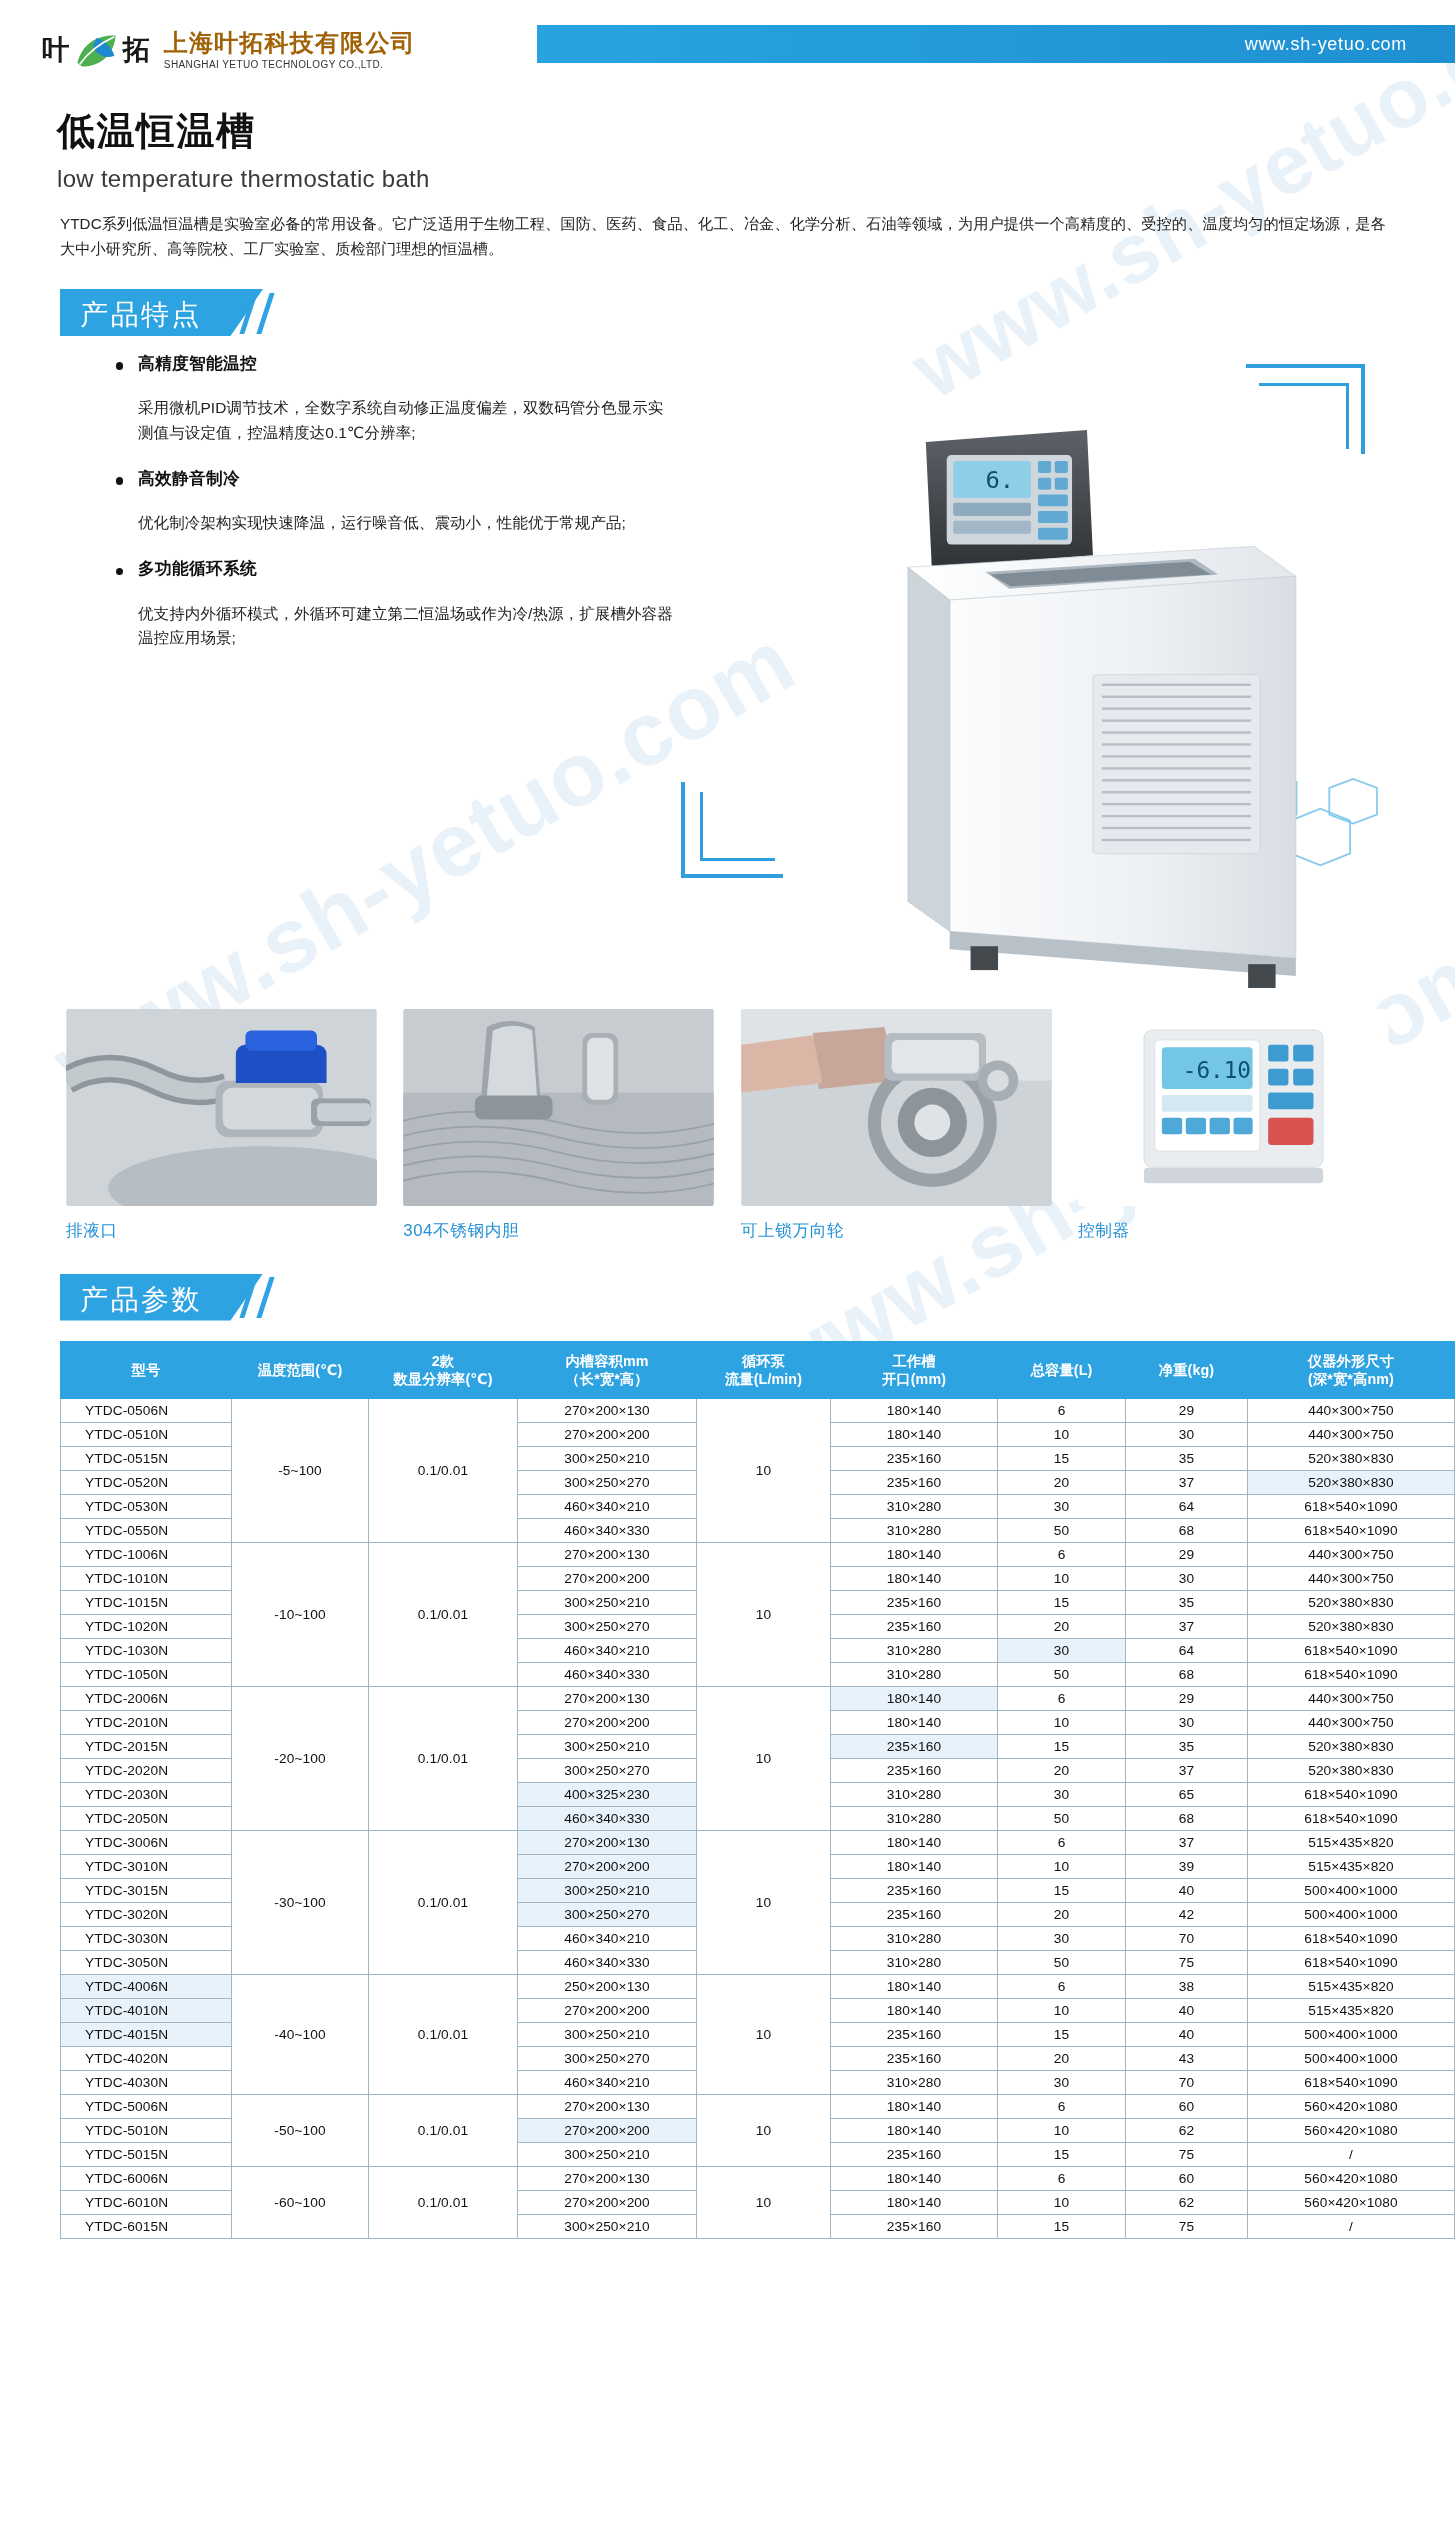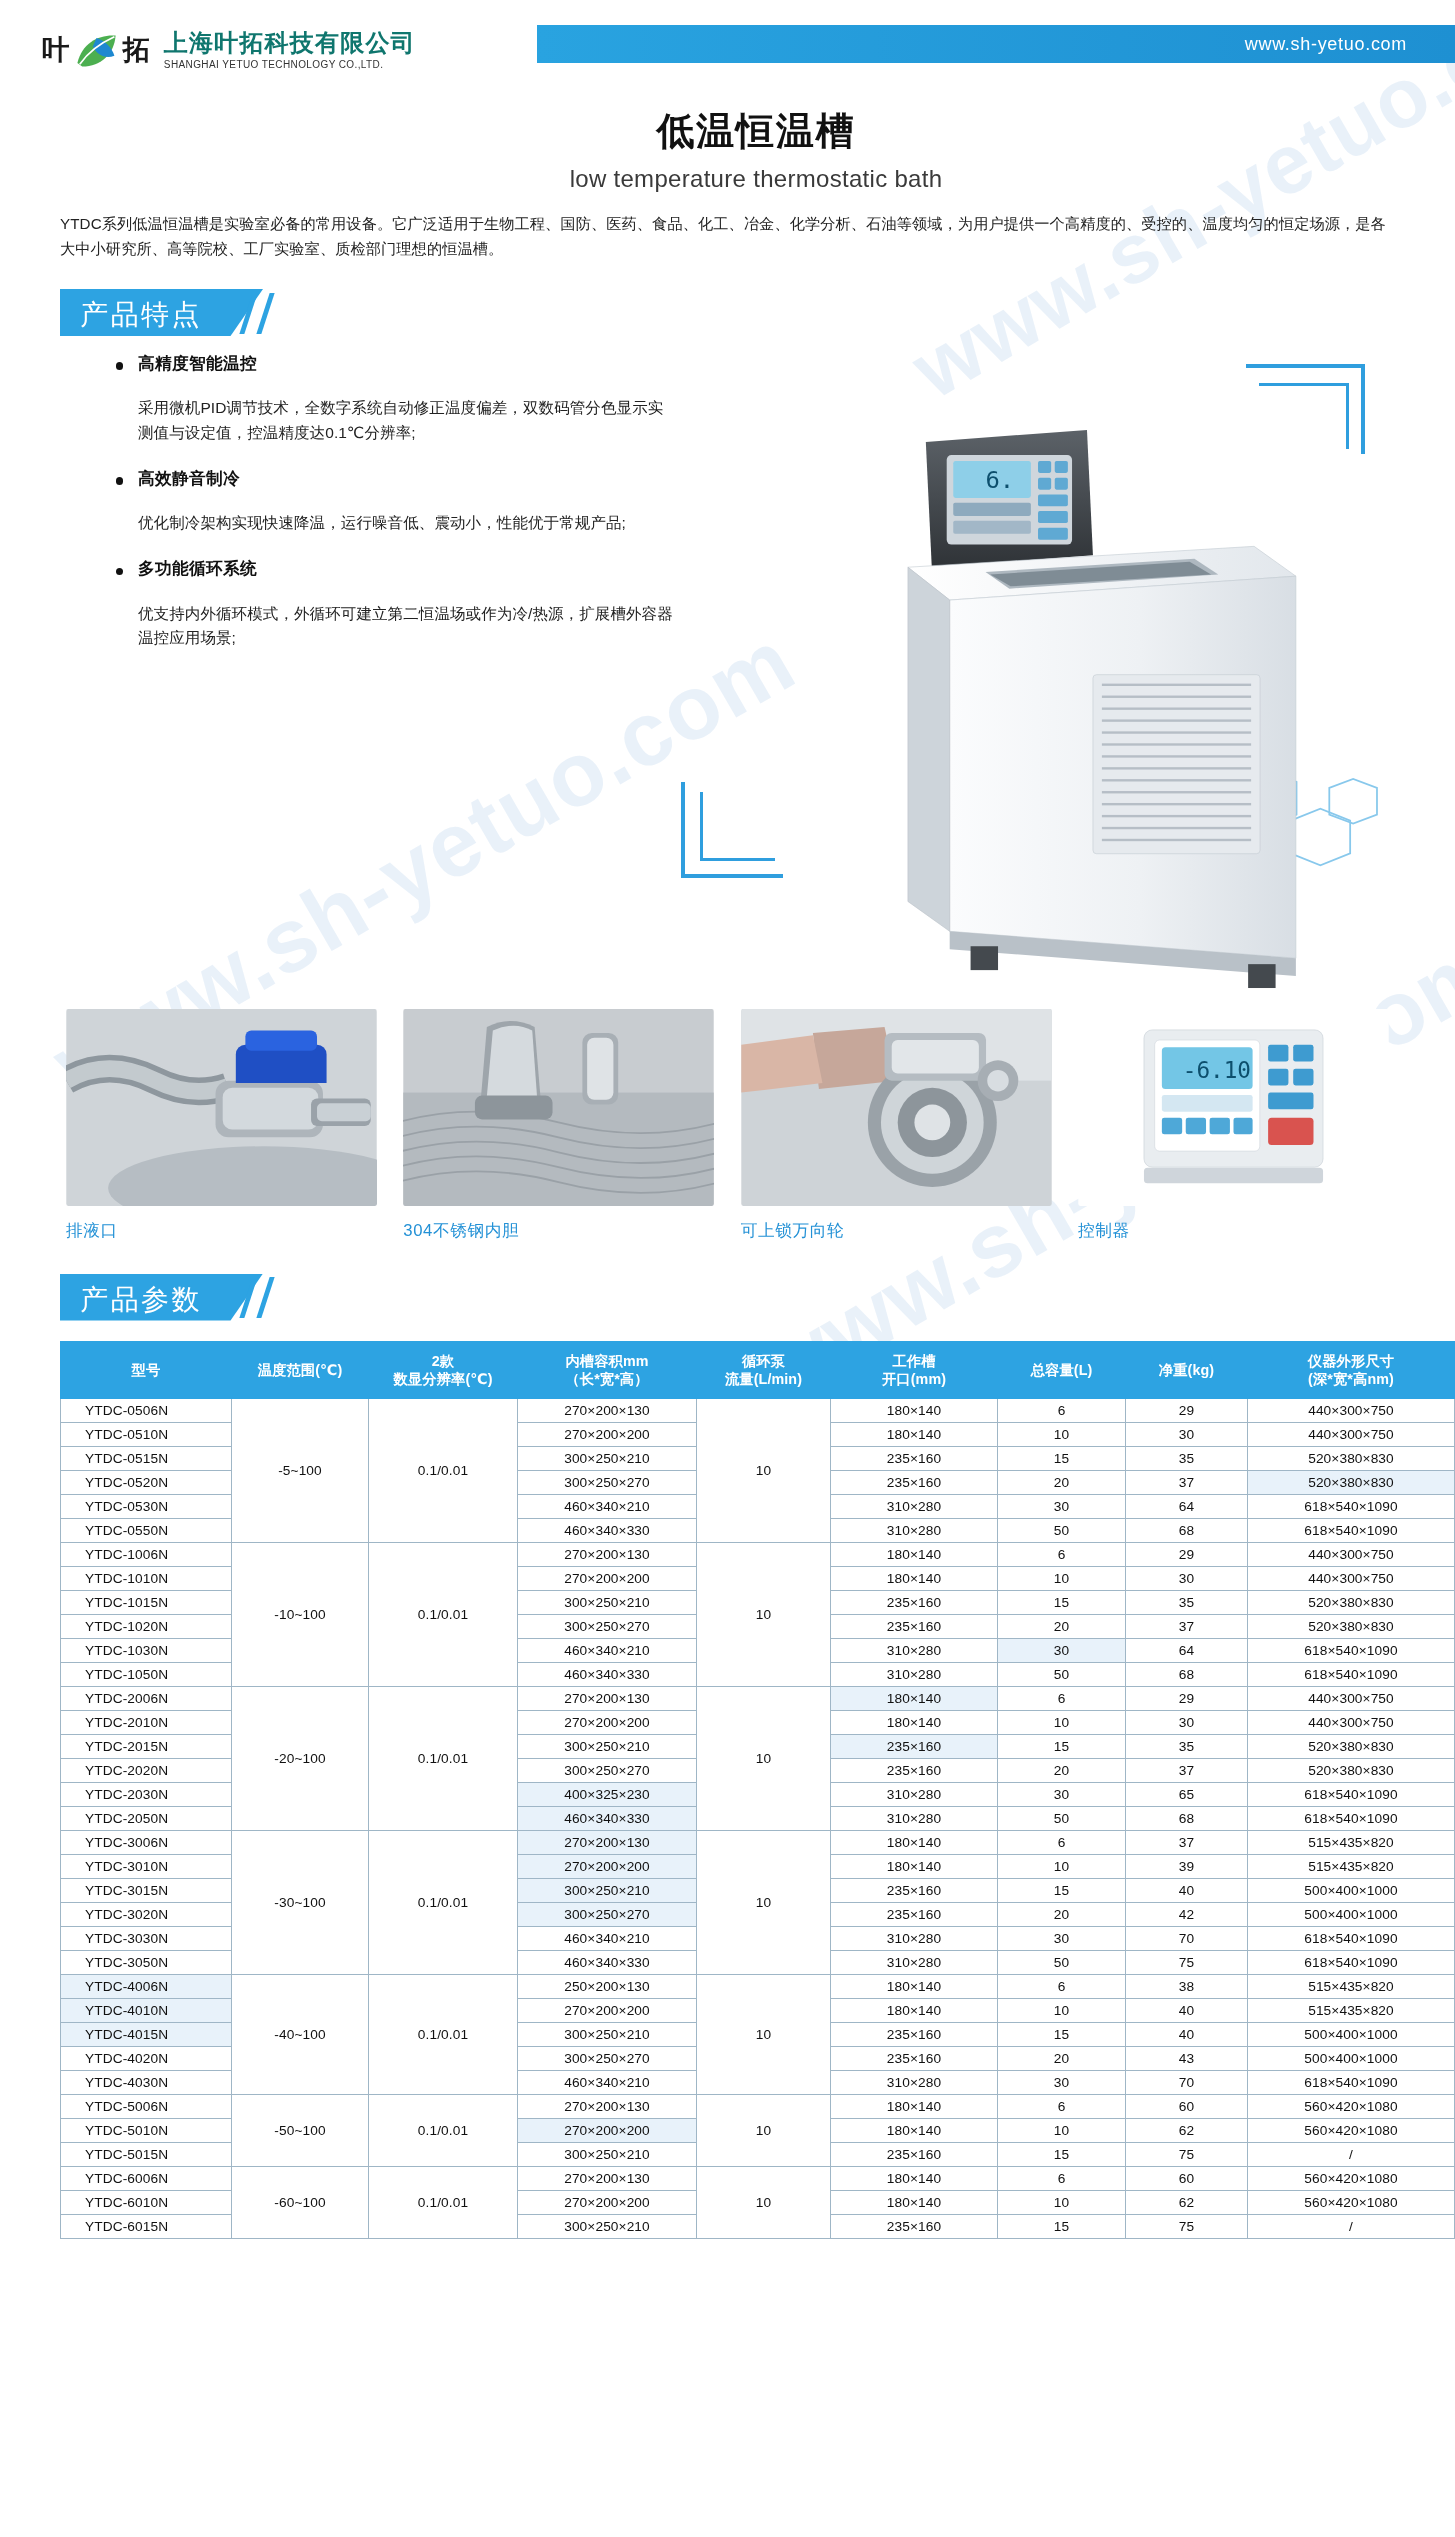--- a/index.html
+++ b/index.html
@@ -60,21 +60,21 @@
   }
   .leaf {
     width: 43px; height: 37px;
     margin: 0 4.8px;
     position: relative;
   }
   .leaf svg { display:block; }
   .company-cn {
     font-size: 24px;
     font-weight: 700;
-    color: #0f766e;
+    color: #a16207;
     letter-spacing: 1.2px;
     line-height: 1.05;
   }
   .company-en {
     font-size: 10px;
     color: #333;
     letter-spacing: 0.4px;
     margin-top: 4.2px;
     font-family: "Liberation Sans", sans-serif;
   }
@@ -91,21 +91,21 @@
     justify-content: flex-end;
     padding-right: 48px;
   }
   .header-bar .url {
     color: #fff;
     font-size: 18px;
     letter-spacing: 0.7px;
   }
 
   
-  .title-zone { padding: 6px 0 0 57px; position: relative; z-index: 10; text-align: center; }
+  .title-zone { padding: 6px 0 0 57px; position: relative; z-index: 10; }
   .title-cn {
     font-size: 38px;
     font-weight: 700;
     letter-spacing: 1.8px;
     color: #111;
     margin: 0;
   }
   .title-en {
     font-size: 24px;
     color: #3a3a3a;

